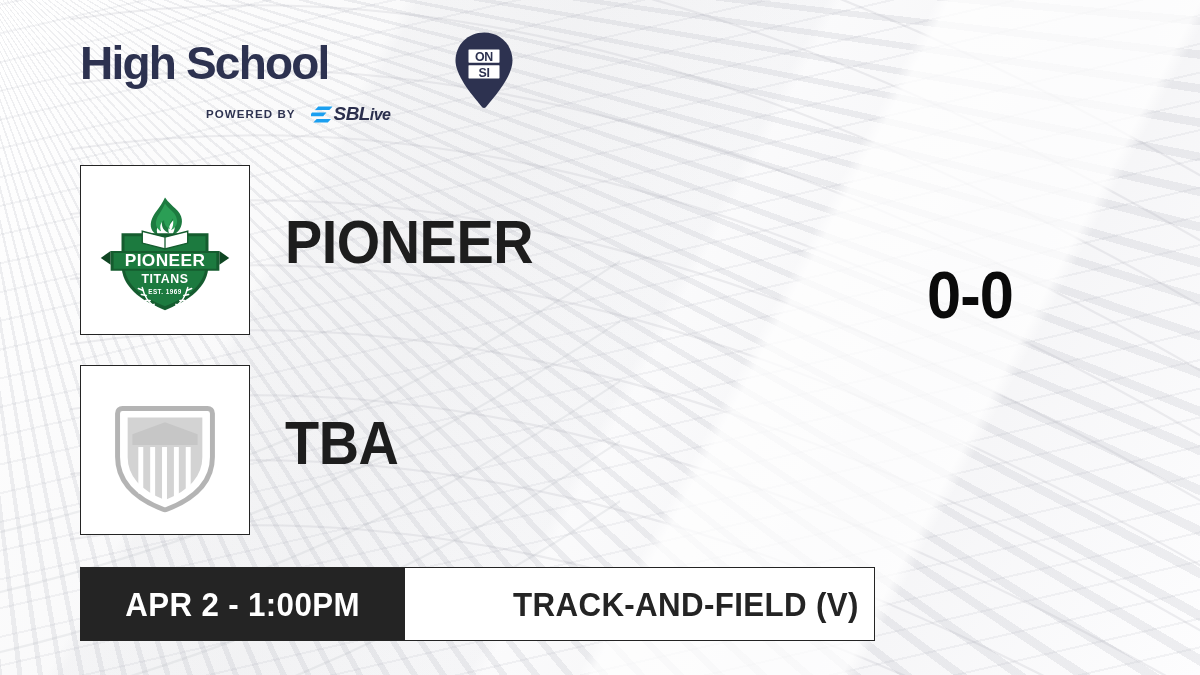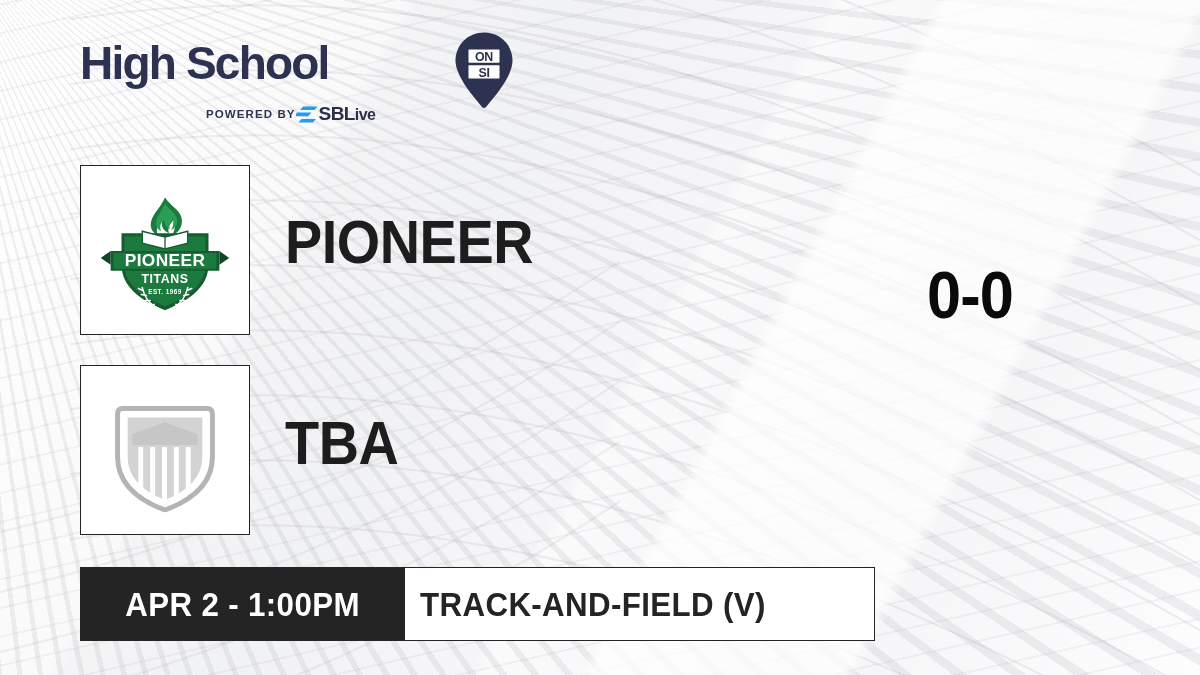--- a/index.html
+++ b/index.html
@@ -69,30 +69,30 @@
     color:#2d3250;
     line-height:60px;
     white-space:nowrap;
   }
   #onsi-pin {
     position:absolute; right:-4px; top:-2px;
     width:60px; height:78px;
   }
   #brand-powered {
     position:absolute; left:126px; top:72px;
-    display:flex; align-items:center; gap:0;
+    display:flex; align-items:center; gap:15px;
   }
   #powered-label {
     font-size:11.5px; font-weight:bold; letter-spacing:1.1px;
     color:#2d3250;
   }
   #sblive-logo { display:flex; align-items:center; gap:1px; }
   #sblive-mark { width:22px; height:17px; }
   #sblive-word {
-    font-size:19px; font-weight:bold; 
+    font-size:19px; font-weight:bold; font-style:italic;
     letter-spacing:-0.6px; color:#2b2f4d; line-height:17px;
   }
   #sblive-word .lc { font-size:16px; }
 
   
   .team-row { position:absolute; left:80px; }
   #team-row-0 { top:165px; }
   #team-row-1 { top:365px; }
 
   .logo-box {
@@ -138,21 +138,21 @@
     transform:none;
   }
   #info-datetime span { transform:scaleX(0.92); display:inline-block; }
 
   #info-sport {
     background:#fff;
     border:1.6px solid #242424;
     border-left:none;
     color:#242424;
     width:470px; height:74px;
-    display:flex; align-items:center; justify-content:flex-start;
+    display:flex; align-items:center; justify-content:flex-end;
     font-size:34px; font-weight:bold;
     letter-spacing:0.4px;
   }
   #info-sport span { transform:scaleX(0.92); display:inline-block; }
 </style>
 </head>
 <body>
 
 <div id="card">
 

